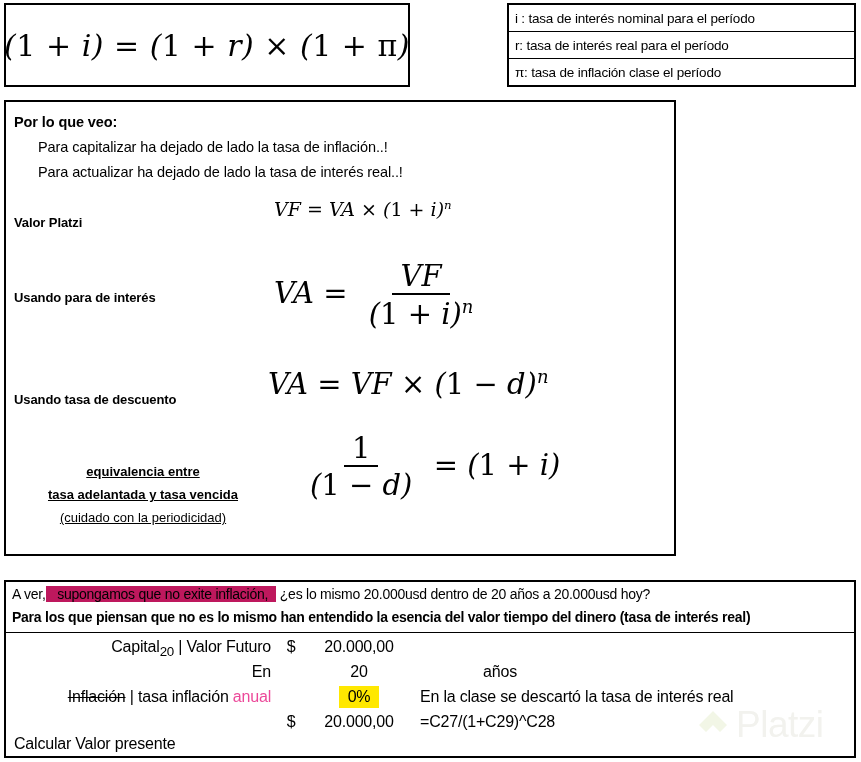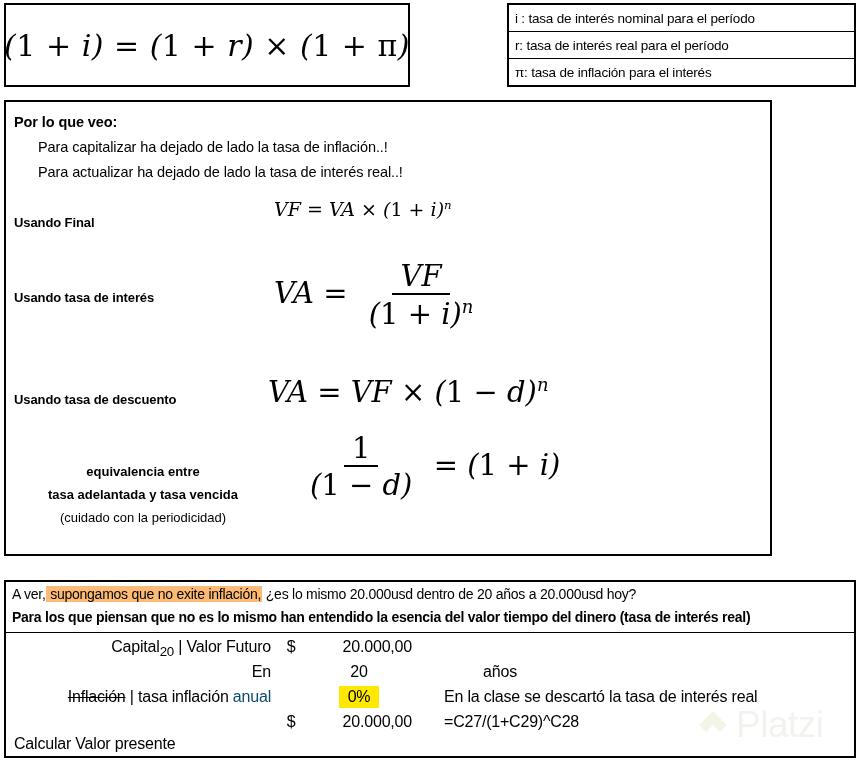--- a/index.html
+++ b/index.html
@@ -88,21 +88,21 @@
     padding: 2px 8px 0 8px;
     line-height: 1.12;
   }
 
   #eq-top { font-size: 30px; letter-spacing: 0.5px; }
 
   
   #notes-box {
     left: 4px;
     top: 100px;
-    width: 768px;
+    width: 672px;
     height: 456px;
   }
   .note-line {
     position: absolute;
     font-size: 14.5px;
     letter-spacing: -0.1px;
     white-space: nowrap;
   }
   #note-heading { left: 8px; top: 12px; font-weight: bold; font-size: 14.5px; }
   #note-line-1 { left: 32px; top: 37px; }
@@ -118,60 +118,61 @@
   #label-valor-final { left: 8px; top: 113px; }
   #label-usando-interes { left: 8px; top: 188px; }
   #label-usando-descuento { left: 8px; top: 290px; }
 
   .equiv-block {
     position: absolute;
     left: 8px;
     top: 358px;
     width: 258px;
     text-align: center;
+    text-decoration: underline;
   }
   .equiv-block .l1,
   .equiv-block .l2 {
     font-weight: bold;
     font-size: 13px;
     line-height: 1.78;
     white-space: nowrap;
   }
   .equiv-block .l3 {
     font-weight: normal;
     font-size: 13px;
     line-height: 1.9;
     white-space: nowrap;
   }
 
   .eq-float { position: absolute; white-space: nowrap; }
   #eq-vf   { left: 268px; top: 96px;  font-size: 19px; }
   #eq-va-i { left: 268px; top: 158px; font-size: 29px; }
-  #eq-va-d { left: 262px; top: 272px; font-size: 29px; }
+  #eq-va-d { left: 262px; top: 264px; font-size: 29px; }
   #eq-equiv{ left: 292px; top: 330px; font-size: 29px; }
 
   
   #exercise-box {
     left: 4px;
     top: 580px;
     width: 852px;
     height: 178px;
   }
   .ex-text {
     position: absolute;
     font-size: 14px;
     letter-spacing: -0.25px;
     white-space: nowrap;
   }
   #ex-q1 { left: 6px; top: 4px; }
   #ex-q2 { left: 6px; top: 27px; font-weight: bold; }
 
   .hl {
-    background: #fdba74;
-    padding: 0 1px;
+    background: #be185d;
+    padding: 0 8px;
   }
 
   #ex-divider {
     position: absolute;
     left: 0;
     top: 50px;
     width: 100%;
     height: 0;
     border-top: 1.5px solid #000000;
   }
@@ -186,27 +187,27 @@
     white-space: nowrap;
   }
   #ex-row-1 { top: 56px; }
   #ex-row-2 { top: 81px; }
   #ex-row-3 { top: 106px; }
   #ex-row-4 { top: 131px; }
 
   .c-label   { position: absolute; left: 0;   width: 265px; text-align: right; }
   .c-label-l { position: absolute; left: 8px; text-align: left; margin-top: 22px; }
   .c-cur     { position: absolute; left: 278px; width: 14px; text-align: center; }
-  .c-val     { position: absolute; left: 300px; width: 106px; text-align: right; }
+  .c-val     { position: absolute; left: 300px; width: 106px; text-align: center; }
   .c-val-c   { position: absolute; left: 300px; width: 106px; text-align: center; }
-  .c-note    { position: absolute; left: 438px; text-align: center; }
+  .c-note    { position: absolute; left: 414px; text-align: center; }
   .c-note-c  { position: absolute; left: 414px; width: 160px; text-align: center; }
 
   .strike { text-decoration: line-through; }
-  .red    { color: #0c4a6e; }
+  .red    { color: #ec4899; }
 
   .pill-yellow {
     background: #ffe800;
     padding: 2px 9px 3px 9px;
   }
 
   
   #watermark {
     position: absolute;
     left: 697px;
@@ -237,31 +238,31 @@
   <div class="box" id="top-formula-box">
     <div class="math" id="eq-top">
       (<span class="num">1</span> + <span>i</span>) = (<span class="num">1</span> + <span>r</span>)
       <span class="up">×</span> (<span class="num">1</span> + <span class="up">π</span>)
     </div>
   </div>
 
   <div class="box" id="definitions-box">
     <div class="def-row">i : tasa de interés nominal para el período</div>
     <div class="def-row">r: tasa de interés real para el período</div>
-    <div class="def-row">π: tasa de inflación para el interés</div>
+    <div class="def-row">π: tasa de inflación clase el período</div>
   </div>
 
   <div class="box" id="notes-box">
 
     <div class="note-line" id="note-heading">Por lo que veo:</div>
     <div class="note-line" id="note-line-2">Para actualizar ha dejado de lado la tasa de interés real..!</div>
     <div class="note-line" id="note-line-1">Para capitalizar ha dejado de lado la tasa de inflación..!</div>
 
-    <div class="row-label" id="label-valor-final">Usando Final</div>
-    <div class="row-label" id="label-usando-interes">Usando tasa de interés</div>
+    <div class="row-label" id="label-valor-final">Valor Platzi</div>
+    <div class="row-label" id="label-usando-interes">Usando para de interés</div>
     <div class="row-label" id="label-usando-descuento">Usando tasa de descuento</div>
 
     <div class="equiv-block">
       <div class="l1">equivalencia entre</div>
       <div class="l2">tasa adelantada y tasa vencida</div>
       <div class="l3">(cuidado con la periodicidad)</div>
     </div>
 
     <div class="eq-float math" id="eq-vf">
       VF = VA <span class="up">×</span> (<span class="num">1</span> + i)<span class="sup">n</span>

